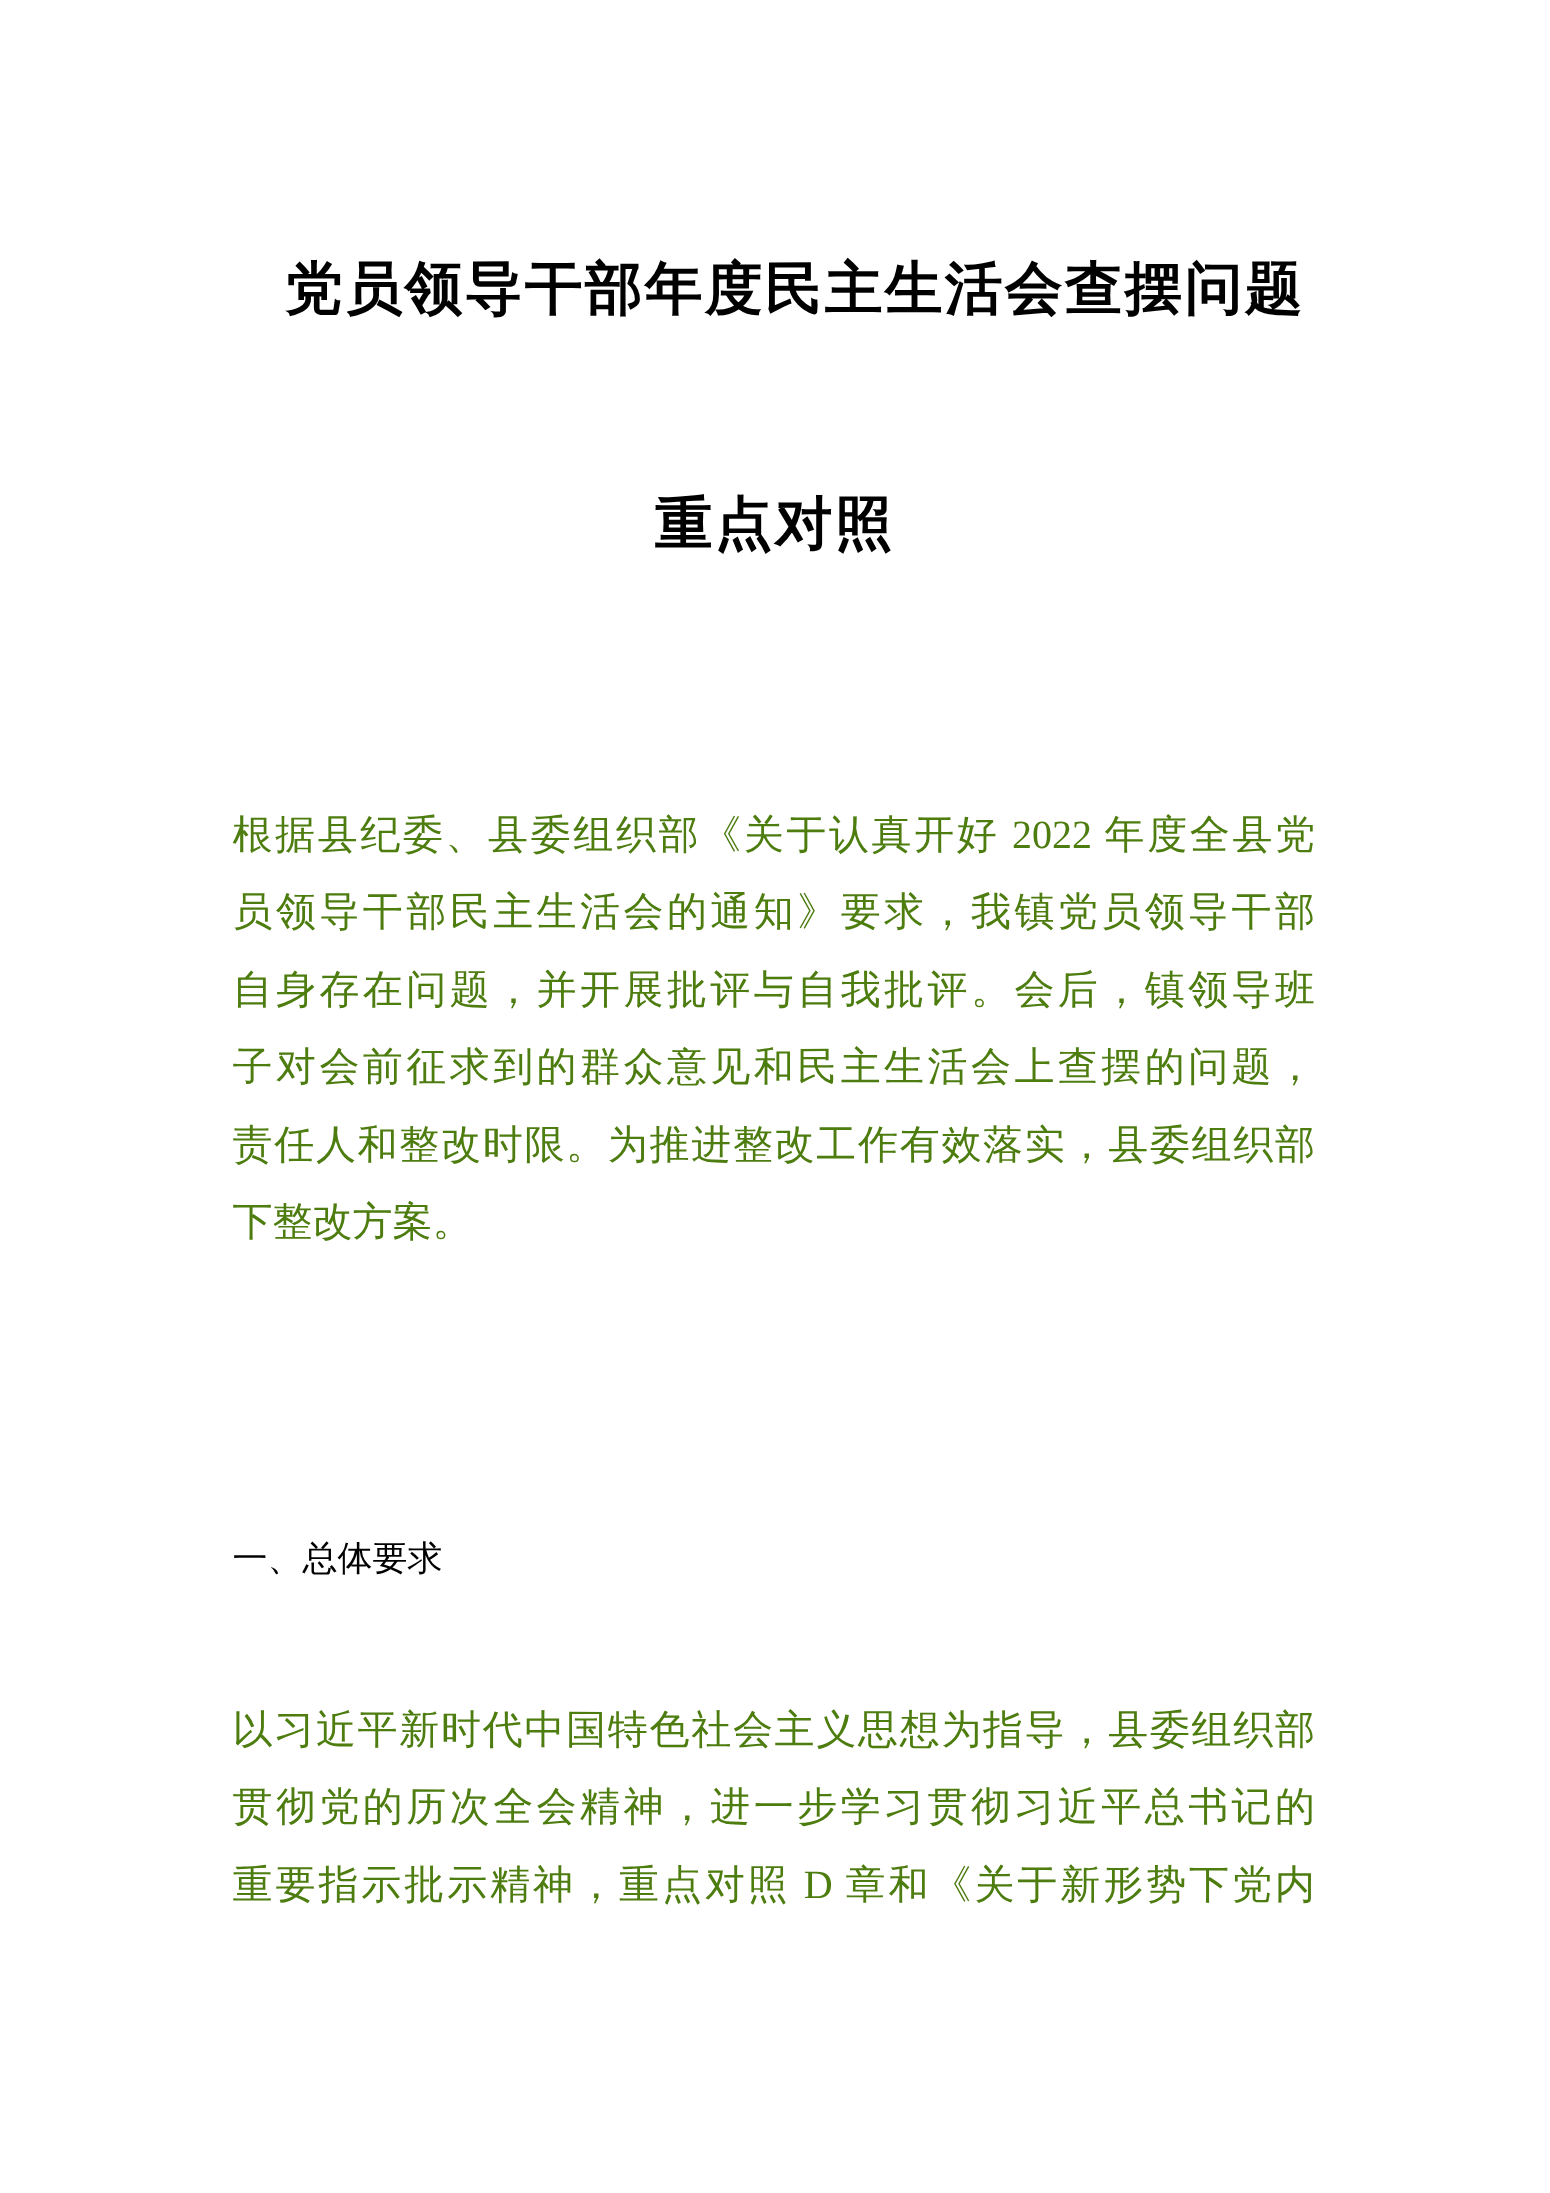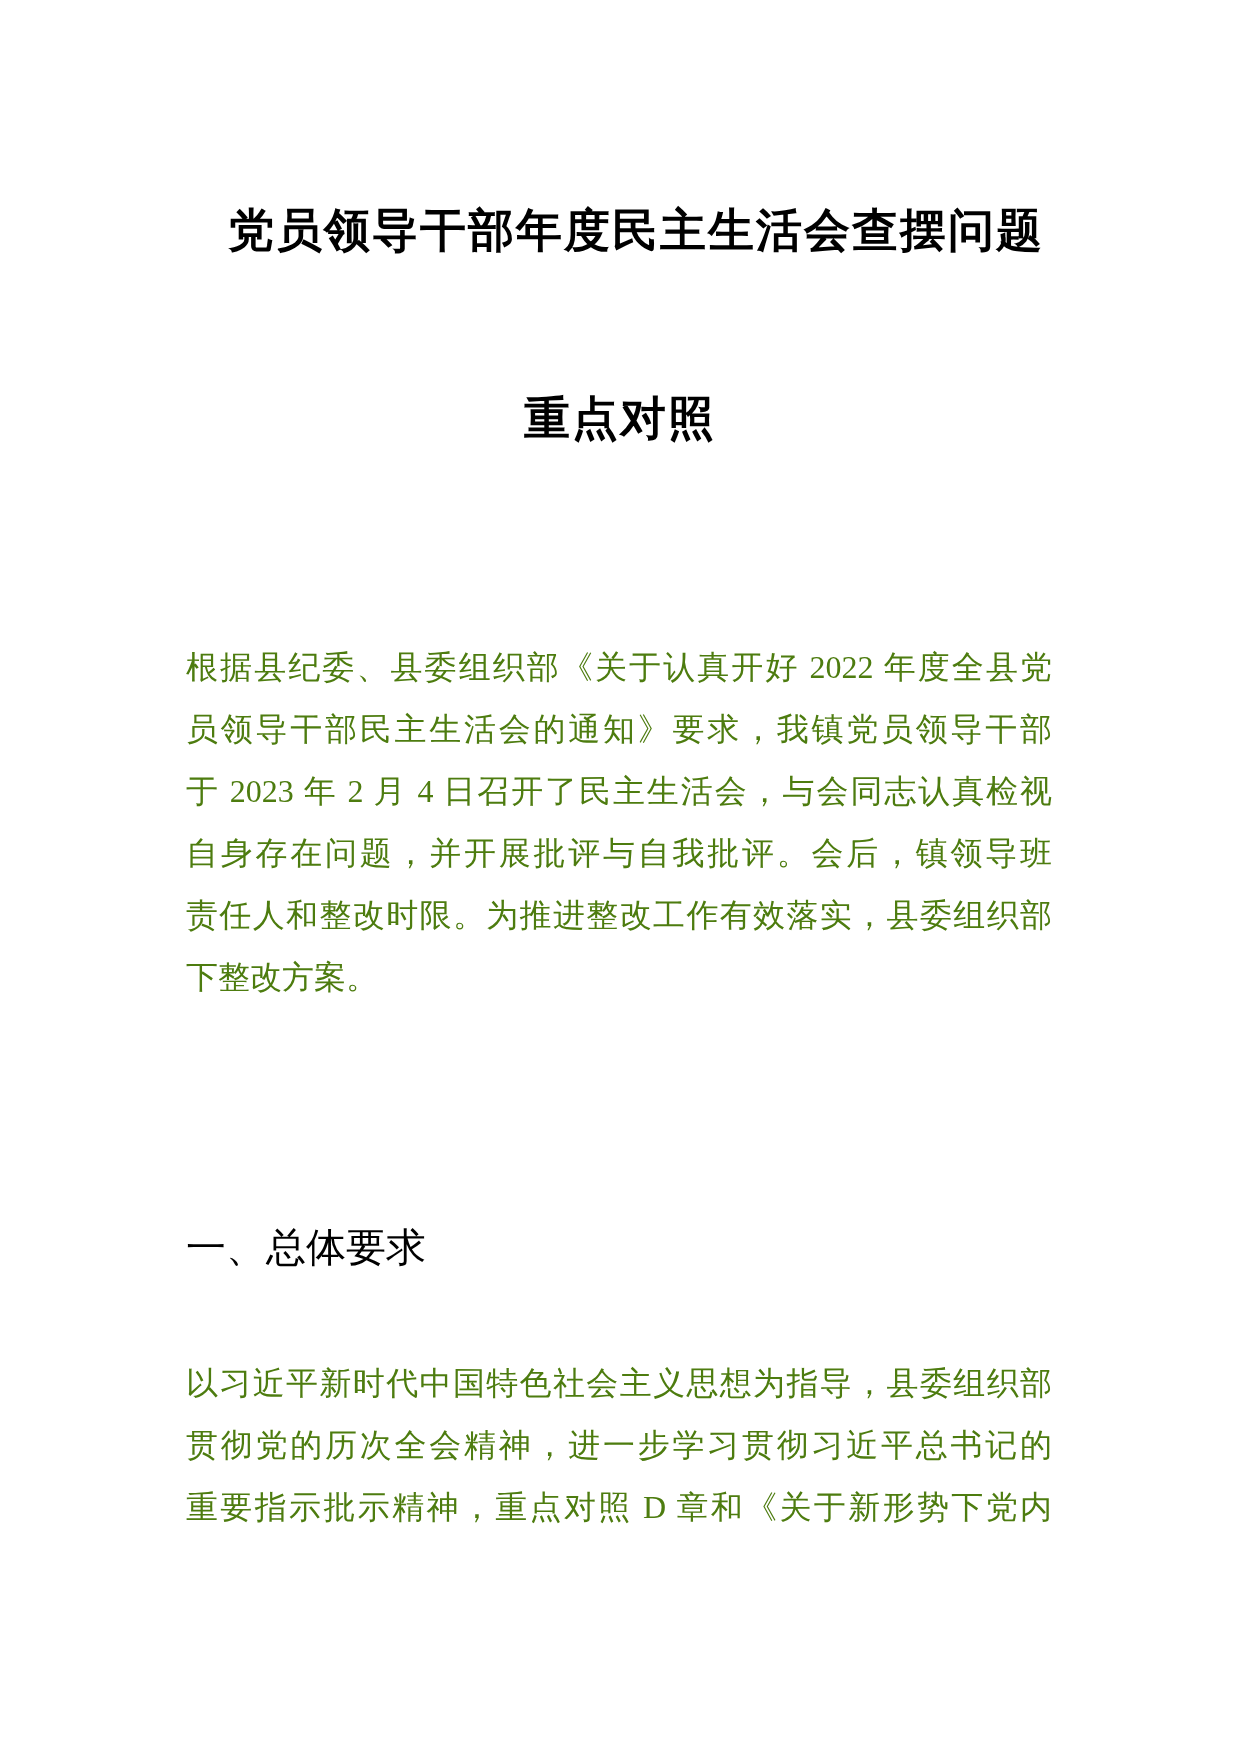--- a/index.html
+++ b/index.html
@@ -49,40 +49,40 @@
     text-align-last: left;
     font-family: Liberation Serif, serif;
   }
   #para1 { top: 636px; }
   #para2 { top: 1352px; }
   .heading {
     position: absolute;
     left: 186px;
     width: 866px;
     font-family: "Liberation Serif", sans-serif;
-    font-size: 40px;
+    font-size: 28px;
     line-height: 62px;
     color: #000000;
     text-align: left;
   }
   #heading1 { top: 1217px; }
 </style>
 </head>
 <body>
 
 <div class="page">
   <div class="doc-title" id="title1">党员领导干部年度民主生活会查摆问题</div>
 
   <div class="doc-title" id="title2">重点对照</div>
 
   <div class="para" id="para1" data-last-align="left">
       <div class="line">根据县纪委、县委组织部《关于认真开好 2022 年度全县党</div>
       <div class="line">员领导干部民主生活会的通知》要求，我镇党员领导干部</div>
-      <div class="line">于 2023 年 2 月 4 日召开了民主生活会，与会同志认真检视</div>
       <div class="line">自身存在问题，并开展批评与自我批评。会后，镇领导班</div>
+      <div class="line">子对会前征求到的群众意见和民主生活会上查摆的问题，</div>
       <div class="line">责任人和整改时限。为推进整改工作有效落实，县委组织部</div>
       <div class="line">下整改方案。</div>
     </div>
 
   <div class="heading" id="heading1">一、总体要求</div>
 
   <div class="para" id="para2" data-last-align="justify">
       <div class="line">以习近平新时代中国特色社会主义思想为指导，县委组织部</div>
       <div class="line">贯彻党的历次全会精神，进一步学习贯彻习近平总书记的</div>
       <div class="line">重要指示批示精神，重点对照 D 章和《关于新形势下党内</div>

